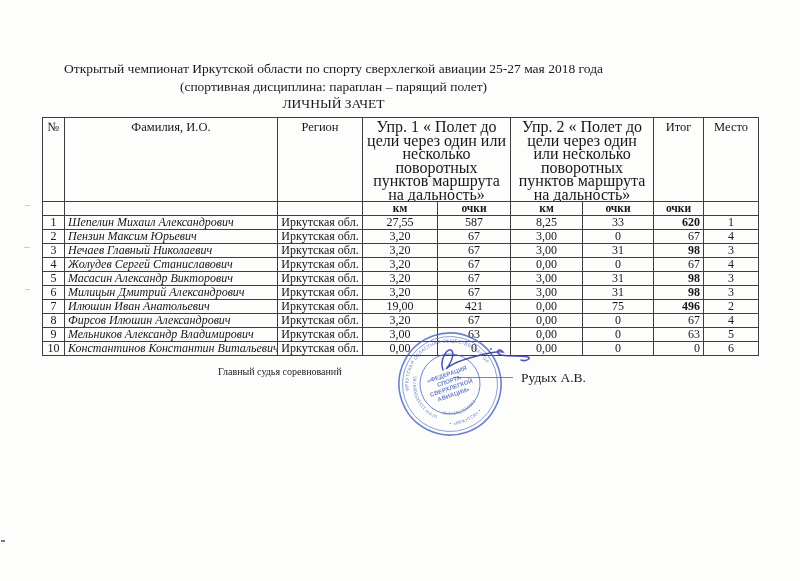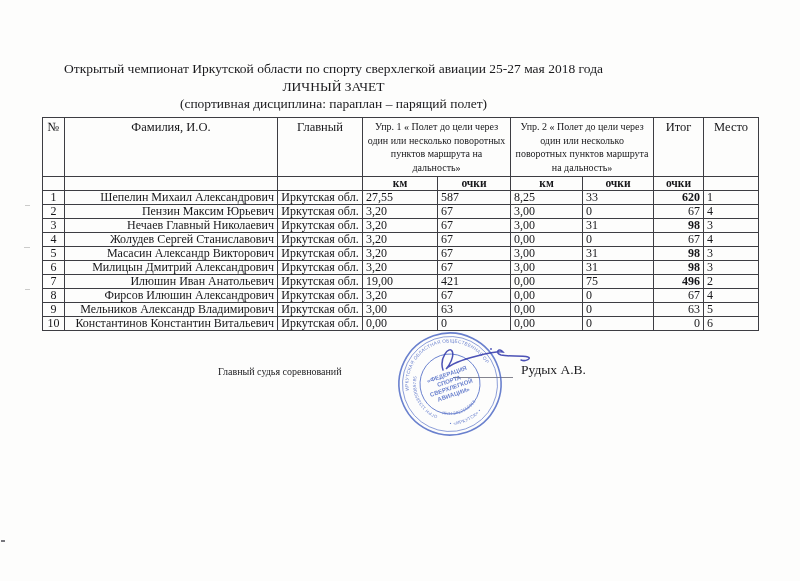--- a/index.html
+++ b/index.html
@@ -23,71 +23,71 @@
     border-collapse:collapse;table-layout:fixed;
     font-size:12px;color:#17171a;
   }
   table.results th,table.results td{
     border:1px solid #3d3d42;padding:0 3px;overflow:hidden;white-space:nowrap;
   }
   thead tr.hrow1 th{
     height:56px;vertical-align:top;padding-top:2px;
     font-weight:normal;font-size:12.5px;text-align:center;
   }
-  thead tr.hrow1 th.ex-head{font-size:10px;line-height:13.5px;white-space:normal;}
+  thead tr.hrow1 th.ex-head{font-size:16px;line-height:13.5px;white-space:normal;}
   thead tr.hrow2 th{
     height:13px;line-height:13px;font-size:11.5px;font-weight:bold;text-align:center;margin-top:44px;
   }
   tbody td{height:13px;line-height:13px;}
   td.c-num{text-align:center;}
-  td.c-name{text-align:right;padding-left:6px;}
+  td.c-name{text-align:left;padding-left:6px;font-style:italic;}
   td.c-region{text-align:center;padding-left:6px;}
-  td.c-val{}
+  td.c-val{text-align:center;}
   td.c-total{text-align:right;}
   td.bold{font-weight:bold;}
 
   
   .judge-label{position:absolute;left:218px;top:366px;font-size:10px;color:#1c1c1f;}
-  .judge-name{position:absolute;left:521px;top:362px;font-size:13.5px;color:#1c1c1f;}
+  .judge-name{position:absolute;left:521px;top:370px;font-size:13.5px;color:#1c1c1f;}
   .sig-line{position:absolute;left:453px;top:377px;width:60px;height:1px;background:#84848f;}
   .stamp-wrap{position:absolute;left:394px;top:328px;width:112px;height:112px;}
   .sig-wrap{position:absolute;left:425px;top:336px;width:115px;height:45px;}
 
   
   .art{position:absolute;background:#8f8f8f;opacity:.45;}
   .art.speck{background:#55555c;opacity:.8;}
 </style>
 </head>
 <body>
 
 <div class="page">
 
   <div class="title-block">
     <div>Открытый чемпионат Иркутской области по спорту сверхлегкой авиации 25-27 мая 2018 года</div>
+    <div>(спортивная дисциплина: параплан – парящий полет)</div>
     <div>ЛИЧНЫЙ ЗАЧЕТ</div>
-    <div>(спортивная дисциплина: параплан – парящий полет)</div>
   </div>
 
   <table class="results">
     <colgroup>
       <col style="width:22px">
         <col style="width:213px">
         <col style="width:85px">
       <col style="width:75px">
         <col style="width:73px">
         <col style="width:72px">
       <col style="width:71px">
         <col style="width:50px">
         <col style="width:55px">
     </colgroup>
     <thead>
       <tr class="hrow1">
         <th>№</th>
         <th>Фамилия, И.О.</th>
-        <th>Главный</th>
+        <th>Регион</th>
         <th class="ex-head" colspan="2">Упр. 1 « Полет до цели через один или несколько поворотных пунктов маршрута на дальность»</th>
         <th class="ex-head" colspan="2">Упр. 2 « Полет до цели через один или несколько поворотных пунктов маршрута на дальность»</th>
         <th>Итог</th>
         <th>Место</th>
       </tr>
       <tr class="hrow2">
         <th></th>
         <th></th>
         <th></th>
         <th>км</th>

